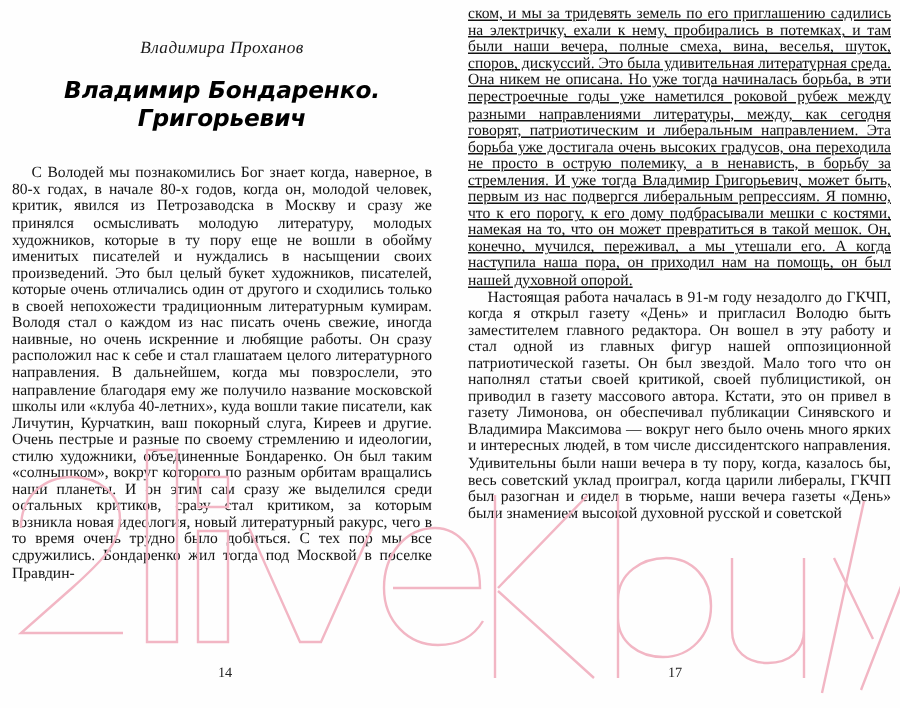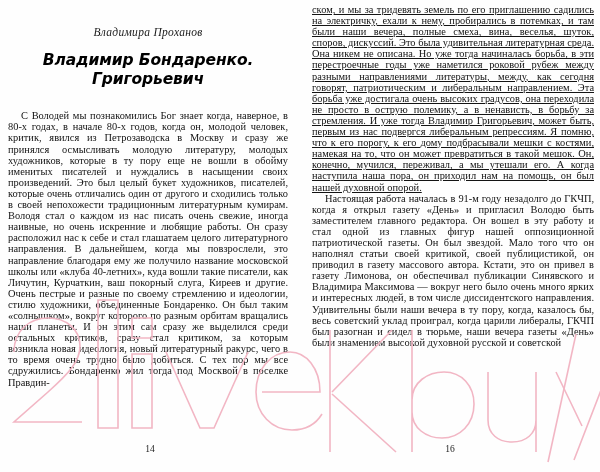--- a/index.html
+++ b/index.html
@@ -185,15 +185,15 @@
 
       <div class="prose" id="right-prose">
         <p class="cont">ском, и мы за тридевять земель по его приглашению садились на электричку, ехали к нему, пробирались в потемках, и там были наши вечера, полные смеха, вина, веселья, шуток, споров, дискуссий. Это была удивительная литературная среда. Она никем не описана. Но уже тогда начиналась борьба, в эти перестроечные годы уже наметился роковой рубеж между разными направлениями литературы, между, как сегодня говорят, патриотическим и либеральным направлением. Эта борьба уже достигала очень высоких градусов, она переходила не просто в острую полемику, а в ненависть, в борьбу за стремления. И уже тогда Владимир Григорьевич, может быть, первым из нас подвергся либеральным репрессиям. Я помню, что к его порогу, к его дому подбрасывали мешки с костями, намекая на то, что он может превратиться в такой мешок. Он, конечно, мучился, переживал, а мы утешали его. А когда наступила наша пора, он приходил нам на помощь, он был нашей духовной опорой.</p>
         <p>Настоящая работа началась в 91-м году незадолго до ГКЧП, когда я открыл газету «День» и пригласил Володю быть заместителем главного редактора. Он вошел в эту работу и стал одной из главных фигур нашей оппозиционной патриотической газеты. Он был звездой. Мало того что он наполнял статьи своей критикой, своей публицистикой, он приводил в газету массового автора. Кстати, это он привел в газету Лимонова, он обеспечивал публикации Синявского и Владимира Максимова — вокруг него было очень много ярких и интересных людей, в том числе диссидентского направления. Удивительны были наши вечера в ту пору, когда, казалось бы, весь советский уклад проиграл, когда царили либералы, ГКЧП был разогнан и сидел в тюрьме, наши вечера газеты «День» были знамением высокой духовной русской и советской</p>
       </div>
 
     </div>
   </div>
 
   <div class="folio" id="folio-left">14</div>
-  <div class="folio" id="folio-right">16</div>
+  <div class="folio" id="folio-right">17</div>
 
 </div>
 
 </body></html>

